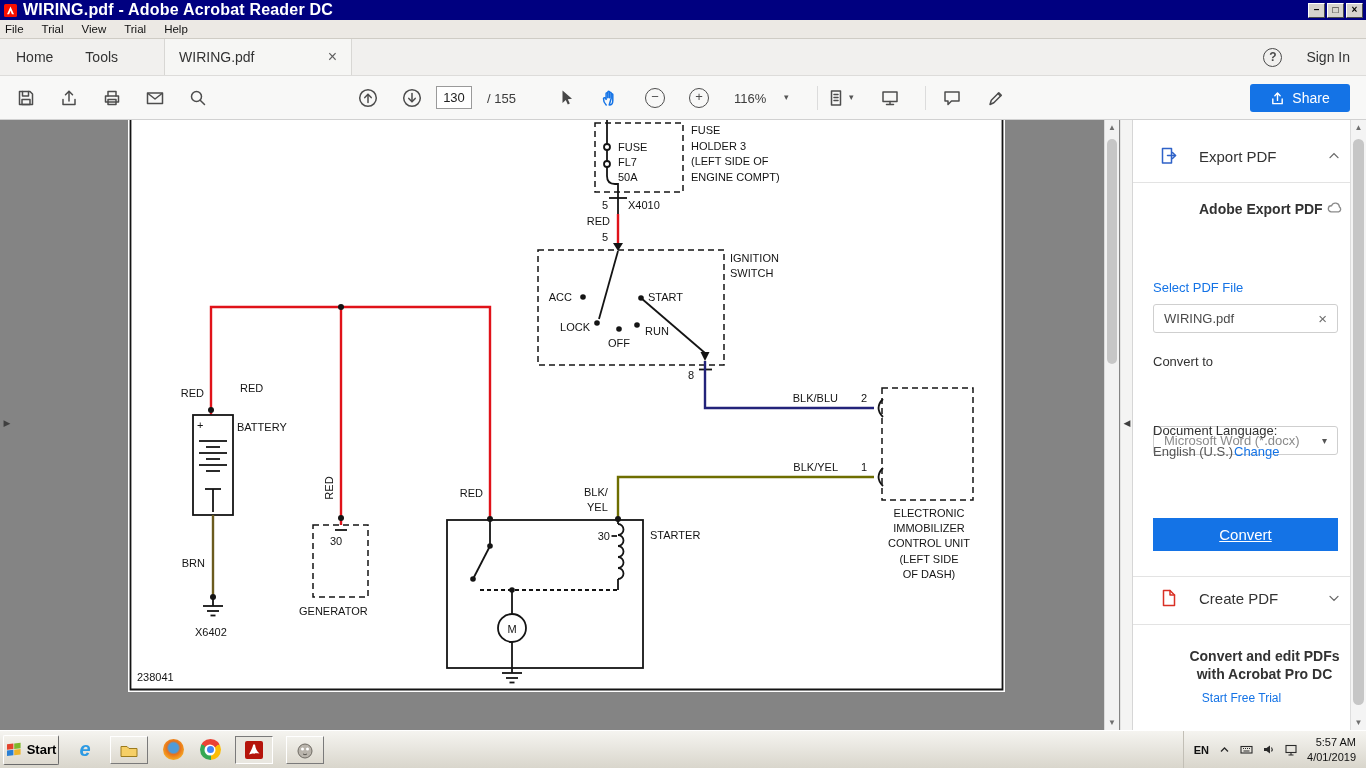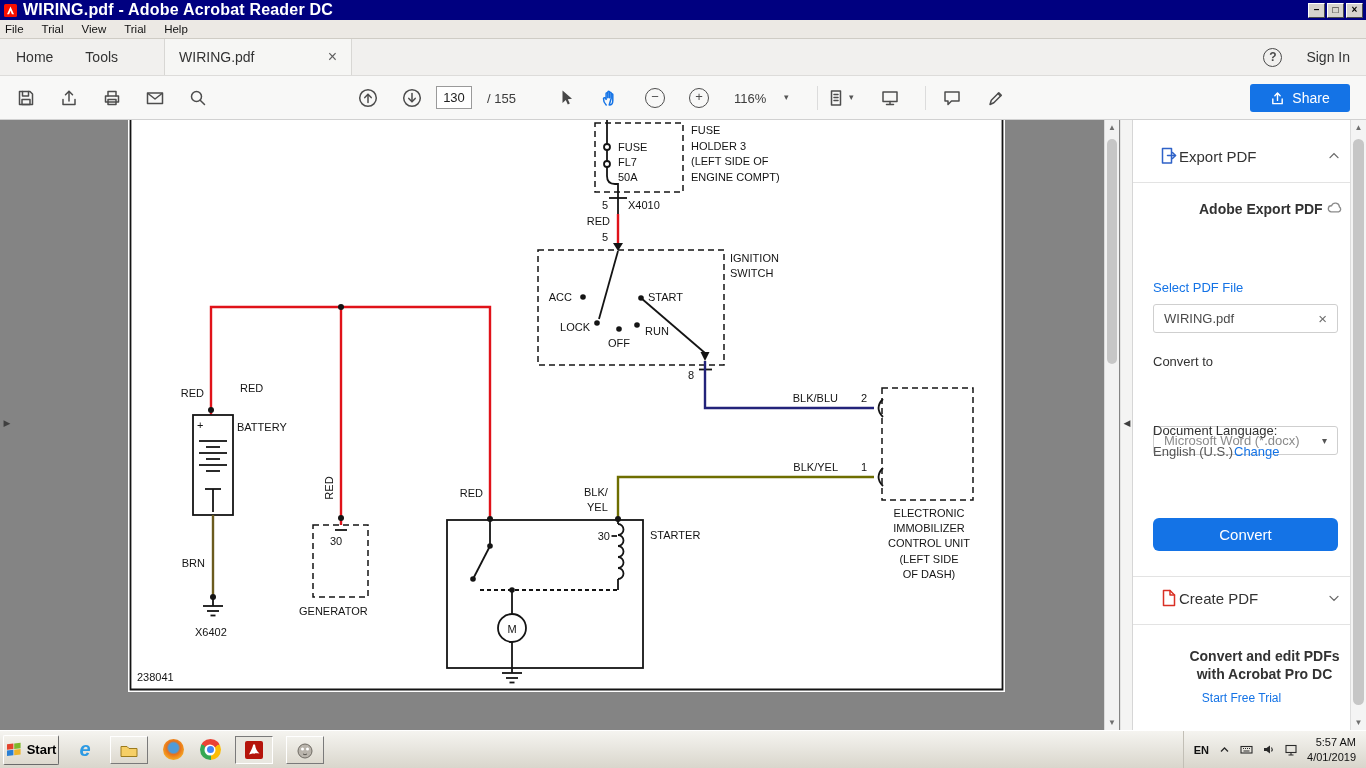--- a/index.html
+++ b/index.html
@@ -76,34 +76,34 @@
   .right-strip { position:absolute; left:1120px; top:0; width:12px; height:610px; background:#f4f4f3;
     border-left:1px solid #e3e3e2; }
   .right-toggle { position:absolute; left:0; top:292px; width:12px; height:22px; color:#3f3f3f;
     font-size:9px; line-height:22px; text-align:center; }
 
   
   .right-panel { position:absolute; top:120px; left:1132px; width:234px; height:610px;
     background:#fff; border-left:1px solid #d6d6d6; font-size:13px; color:#323232; }
   .abs { position:absolute; }
   .p-div { position:absolute; left:0; right:16px; height:1px; background:#e3e3e3; }
-  .p-row { position:absolute; left:26px; right:24px; display:flex; align-items:center; gap:0; }
+  .p-row { position:absolute; left:26px; right:24px; display:flex; align-items:center; gap:20px; }
   .p-header-label { font-size:15px; color:#323232; }
   .chev { margin-left:auto; width:16px; height:16px; }
   .chev path { stroke:#666; stroke-width:1.6; fill:none; stroke-linecap:round; }
   .p-bold { font-weight:bold; font-size:14px;margin-left:46px; }
   .p-gray { color:#6e6e6e; font-size:12px; line-height:1.6; }
   .p-link { color:#1473e6; font-size:13px; }
   .pill { position:absolute; left:20px; width:185px; height:29px; border:1px solid #cfcfcf;
     border-radius:3px; display:flex; align-items:center; padding:0 10px; font-size:13px; color:#4a4a4a; }
   .pill .x { margin-left:auto; color:#6e6e6e; font-size:15px; }
   .drop { color:#8a8a8a;margin-top:48px; }
   .drop .dcaret { margin-left:auto; font-size:10px; color:#555; }
   .convert-btn { position:absolute; left:20px; top:398px; width:185px; height:33px; background:#1473e6;
-    border-radius:6px; color:#fff; font-size:15px; display:flex; align-items:center; justify-content:center; }
+    border-radius:0; color:#fff; font-size:15px; display:flex; align-items:center; justify-content:center;text-decoration:underline; }
   .p-center { position:absolute; left:0; right:16px; text-align:center; }
   .panel-scroll { position:absolute; right:0; top:0; bottom:0; width:16px; background:#f4f4f4;
     border-left:1px solid #ddd; }
 
   
   .taskbar { position:absolute; bottom:0; left:0; right:0; height:38px;
     background:linear-gradient(#f5f4f0,#d9d6cc); border-top:1px solid #fff;
     display:flex; align-items:center; }
   .start-btn { margin-left:3px; width:56px; height:30px; display:flex; align-items:center;
     justify-content:center; gap:5px; font-size:13px; font-weight:bold; color:#000;

